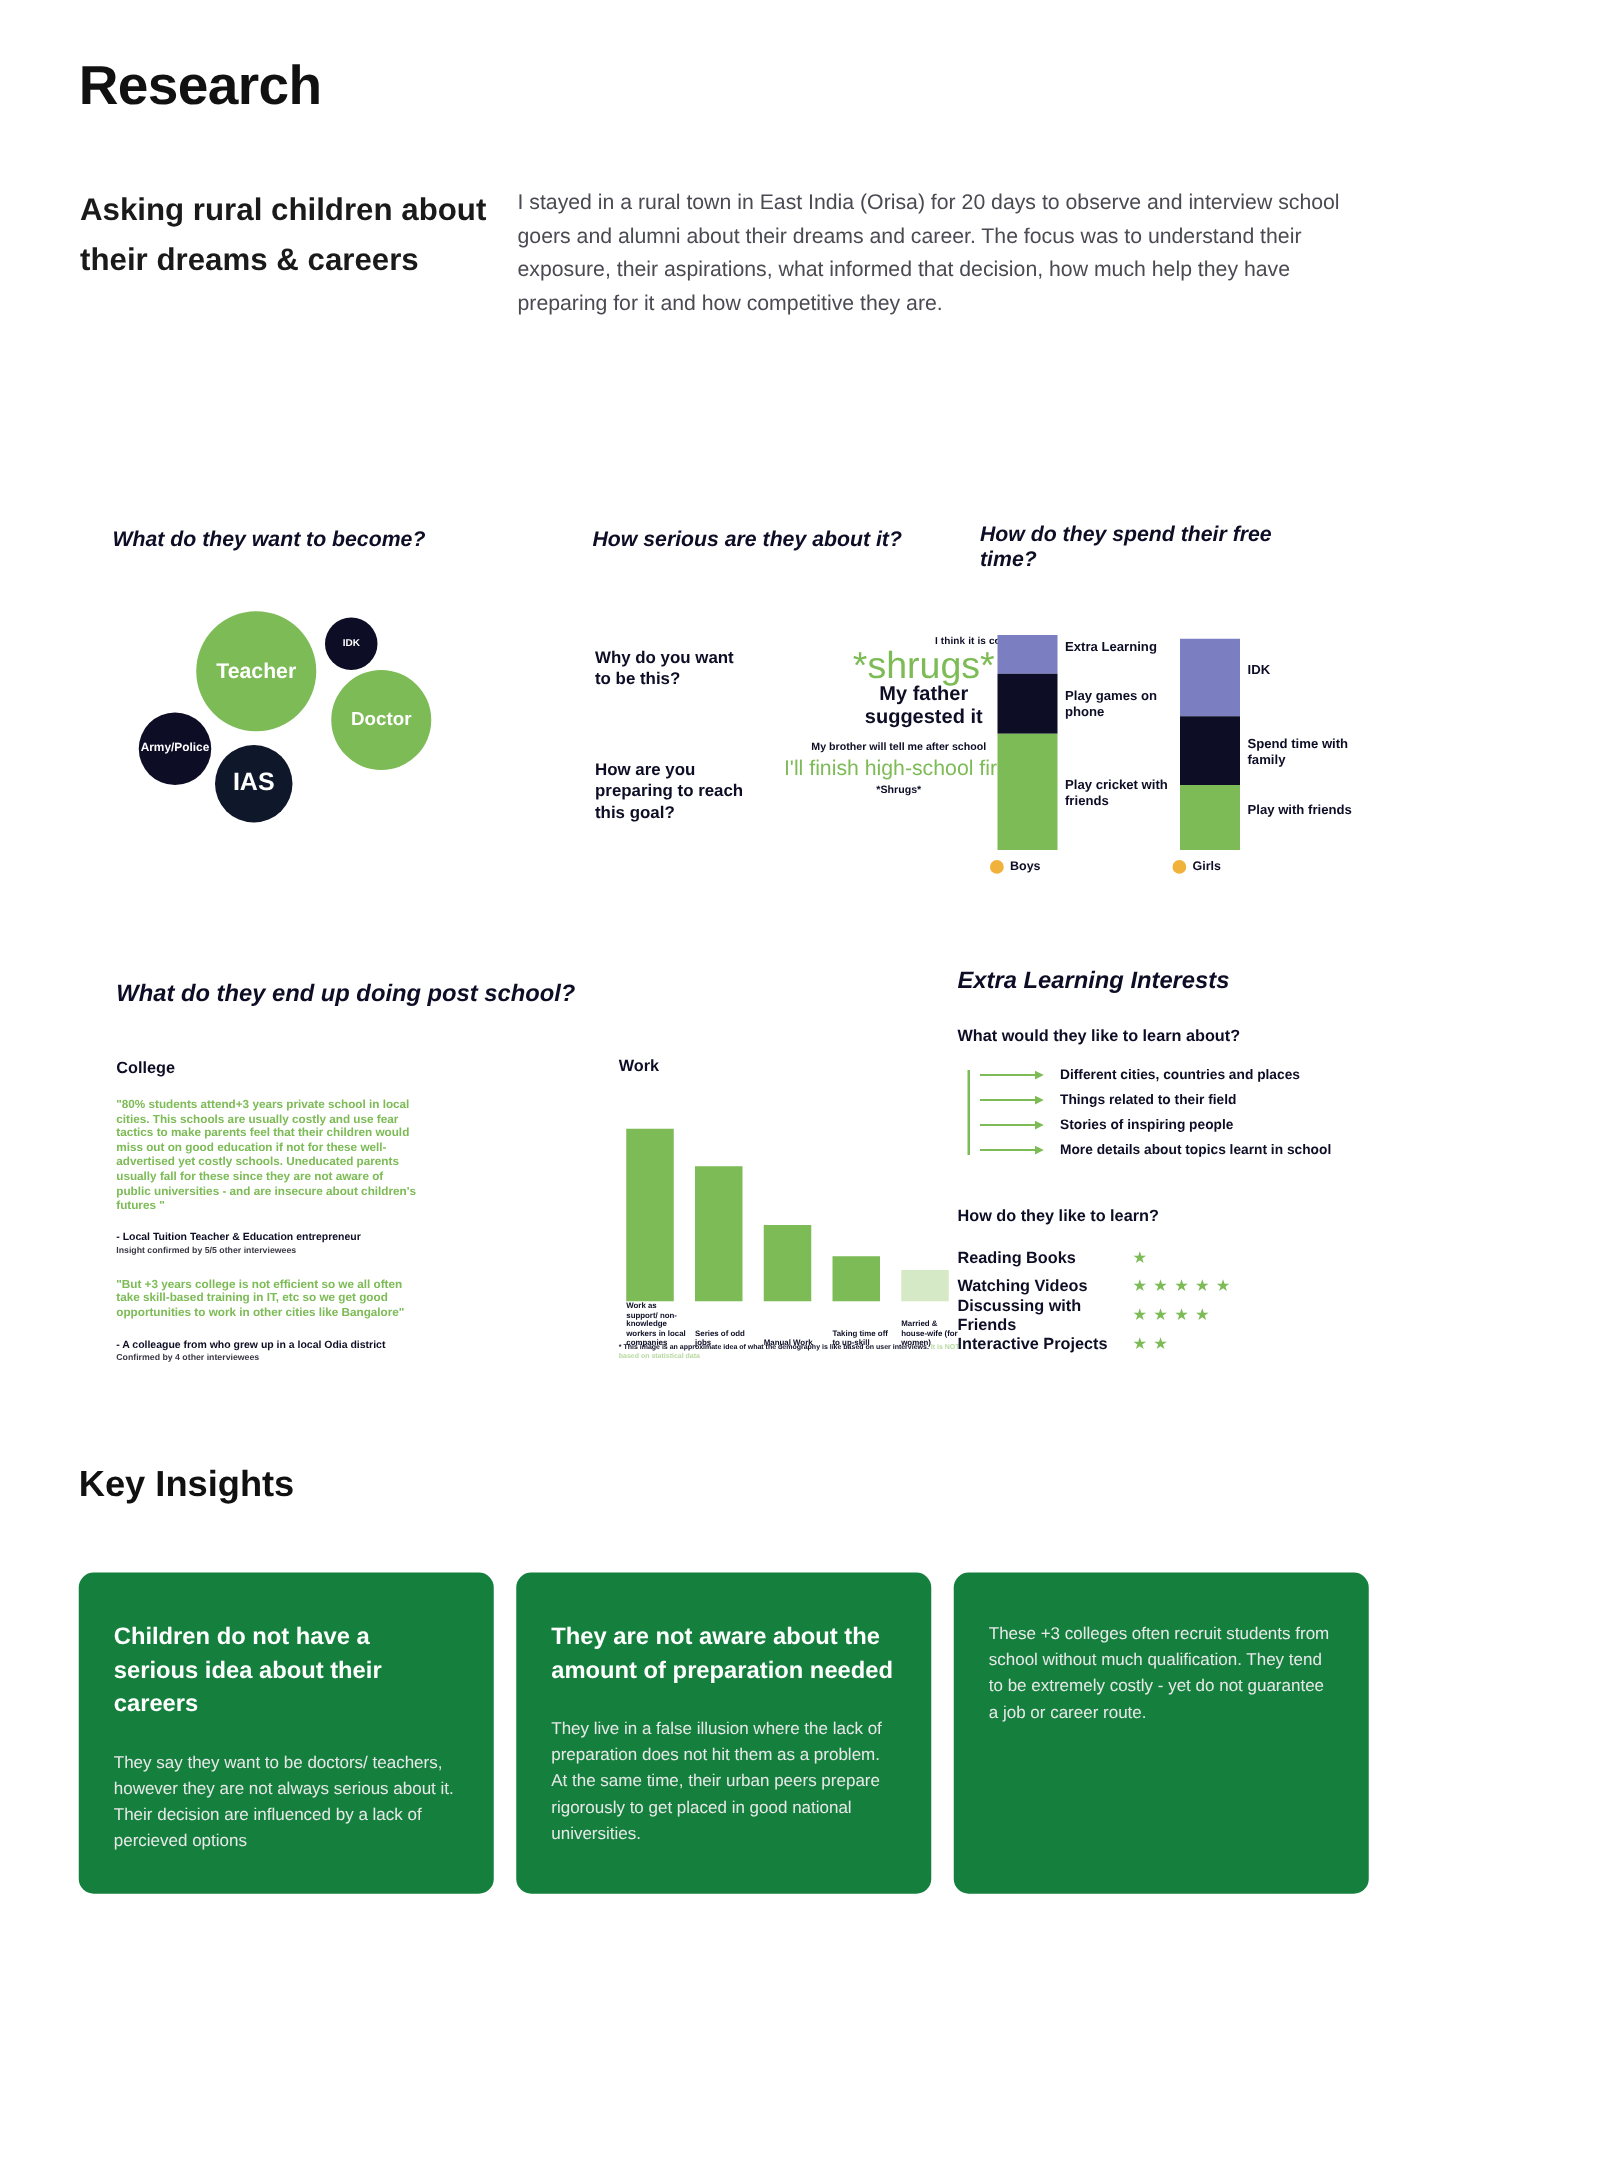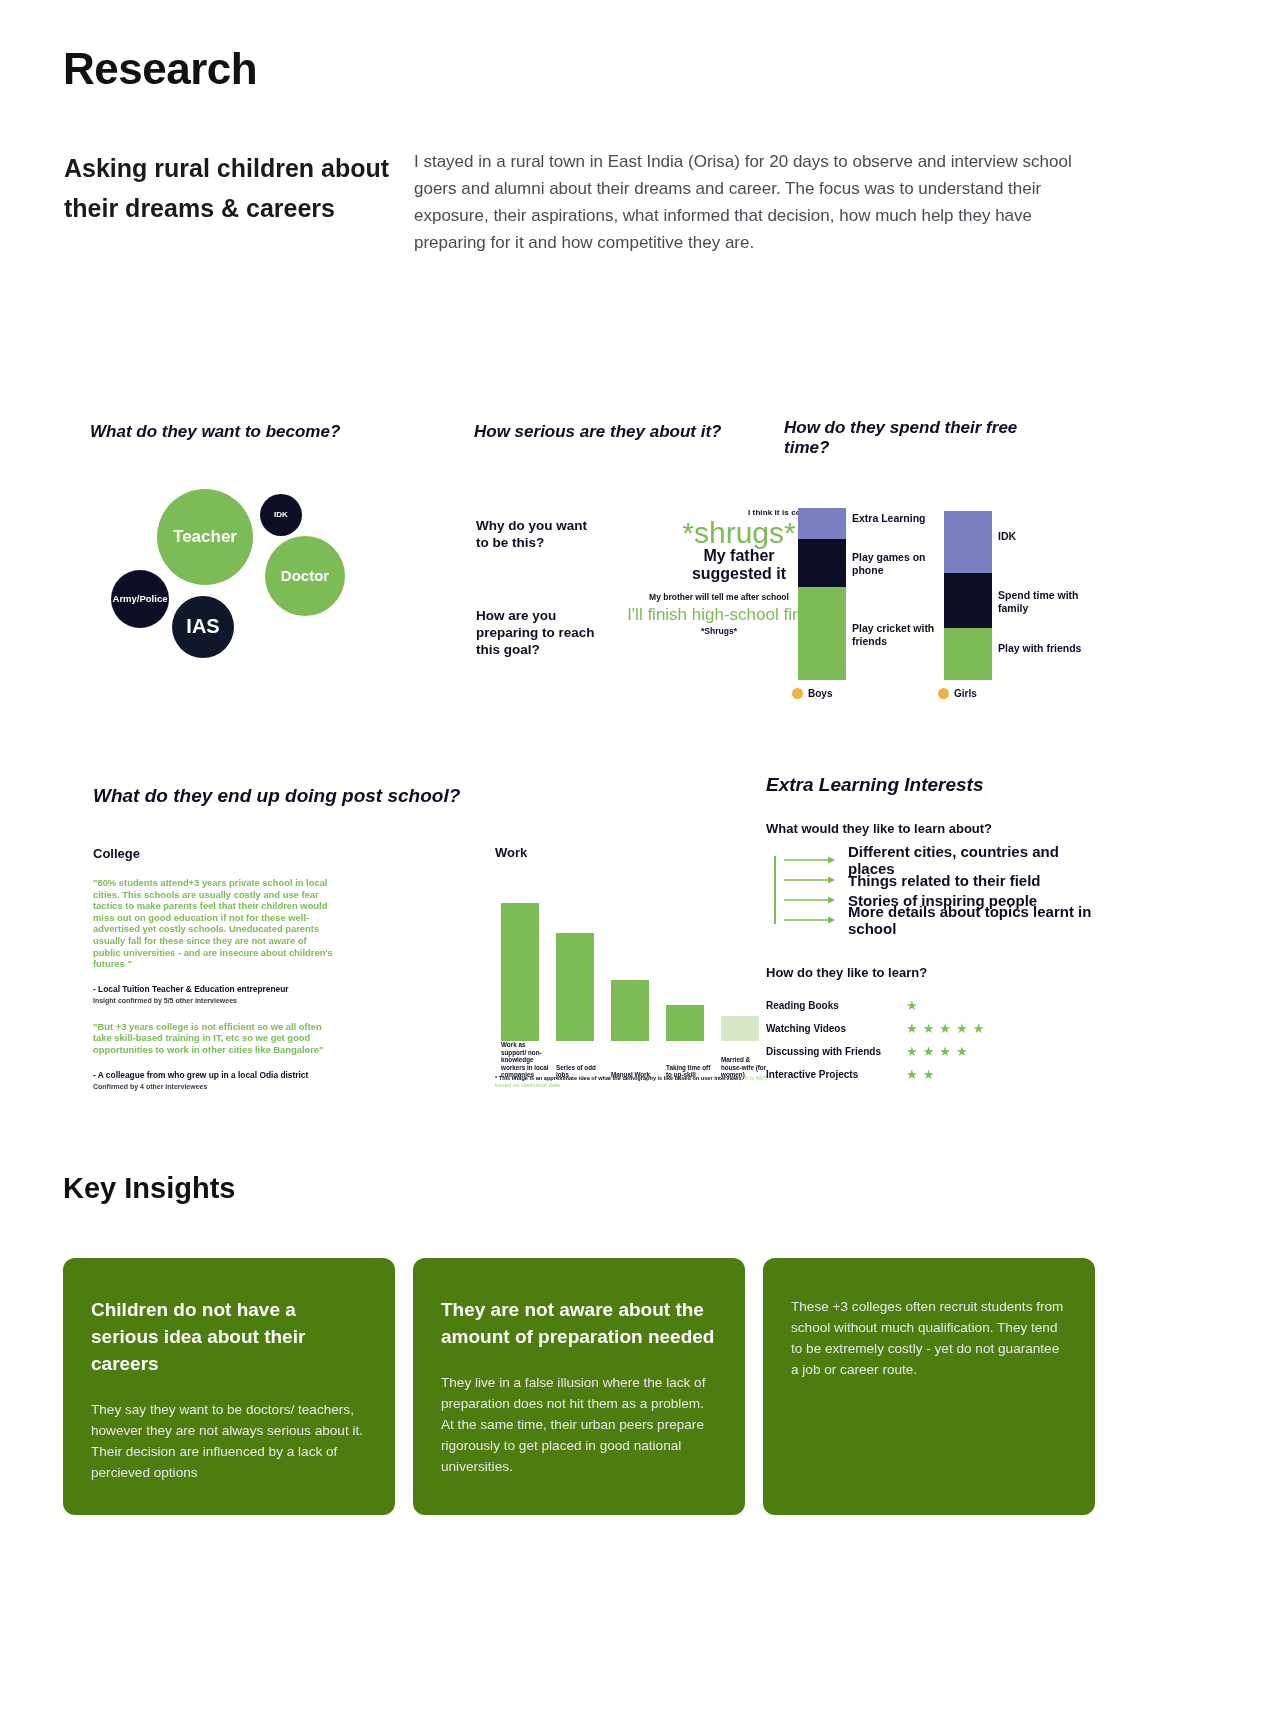--- a/index.html
+++ b/index.html
@@ -68,30 +68,30 @@
 
   #workchart { position: absolute; left: 402px; top: 71px; width: 290px; height: 240px; }
   .bar { position: absolute; bottom: 56px; background: #7cbb55; }
   .bar-lab { position: absolute; bottom: 0; font-size: 6.3px; font-weight: 700; line-height: 7.6px; color: #0d0d26; text-align: left; }
   .chart-note { position: absolute; font-size: 5.6px; font-weight: 700; line-height: 7.4px; color: #0d0d26; }
   .chart-note em { font-style: normal; color: #b8d9a0; }
 
   
   #extra { position: absolute; left: 766px; top: 775px; width: 330px; }
   .arrow-row { position: relative; display: flex; align-items: center; height: 20px; }
-  .arrow-row .txt { font-size: 15px; font-weight: 600; color: #0d0d26; margin-left: 12px; }
+  .arrow-row .txt { font-size: 11px; font-weight: 600; color: #0d0d26; margin-left: 12px; }
   .learn-row { display: flex; align-items: center; height: 23px; }
-  .learn-row .lbl { font-size: 10px; font-weight: 600; color: #0d0d26; width: 140px; }
+  .learn-row .lbl { font-size: 13px; font-weight: 600; color: #0d0d26; width: 140px; }
   .stars { display: flex; gap: 5px; color: #7cbb55; font-size: 13px; line-height: 13px; }
 
   
   .ki-title { position: absolute; left: 63px; top: 1172px; font-size: 29px; font-weight: 600; color: #111; }
   .cards { position: absolute; left: 63px; top: 1258px; width: 1154px; display: flex; gap: 18px; }
   .card {
-    width: 332px; height: 257px; background: #4d7c0f; border-radius: 12px;
+    width: 332px; height: 257px; background: #15803d; border-radius: 12px;
     padding: 38px 28px 0 28px; color: #ffffff;
   }
   .card h3 { font-size: 19px; line-height: 27px; font-weight: 600; margin-bottom: 22px; }
   .card p { font-size: 13.6px; line-height: 21px; font-weight: 400; color: #e8e8ea; }
 </style>
 </head>
 <body>
 
 <div class="page">
 

